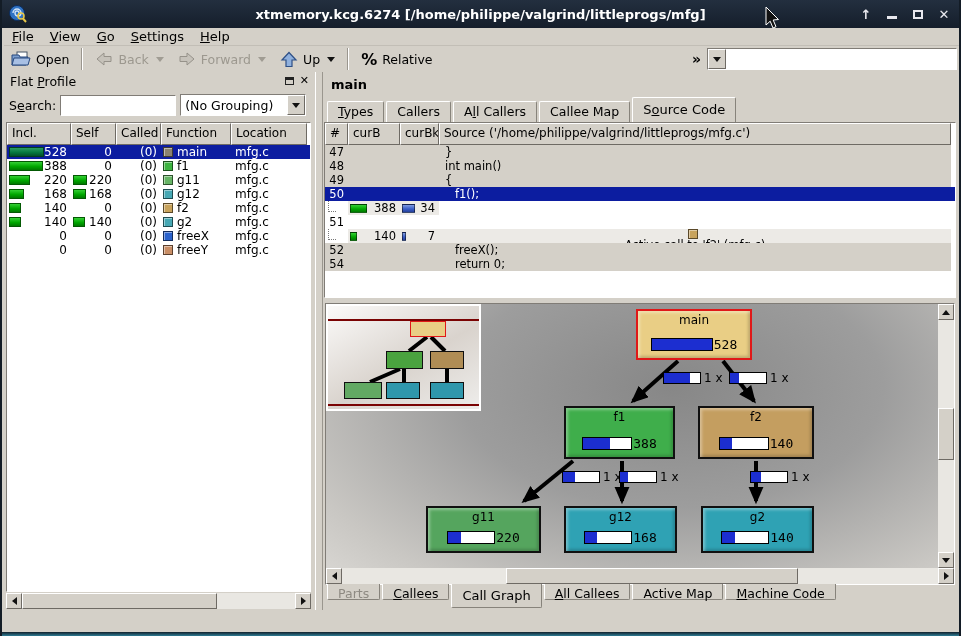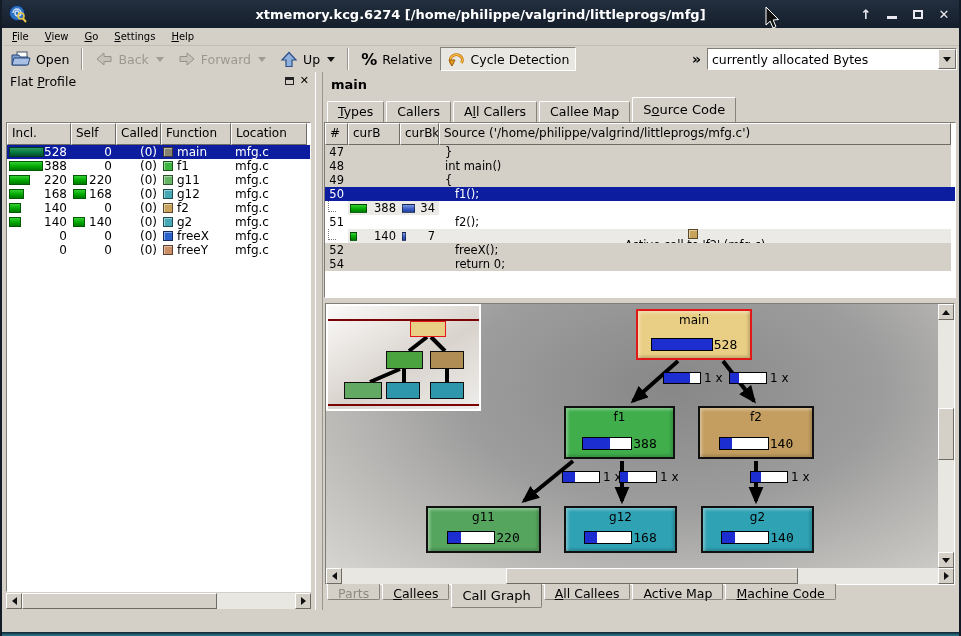--- a/index.html
+++ b/index.html
@@ -13,21 +13,21 @@
               color:#fff; display:flex; align-items:center; }
   .titlebar .apptitle { position:absolute; left:0; right:0; text-align:center; font-weight:bold; font-size:13px; }
   .appicon { margin-left:6px; width:20px; height:20px; z-index:2; }
   .wincontrols { position:absolute; right:8px; top:0; height:28px; display:flex; align-items:center; gap:12px; z-index:2; }
   .winbtn { color:#e8e8ee; font-size:13px; font-weight:bold; width:14px; text-align:center; cursor:default; }
   .minbar { width:10px; height:3px; background:#e8e8ee; display:inline-block; }
   .maxbox { width:10px; height:9px; border:2px solid #e8e8ee; display:inline-block; }
 
   
   .menubar { position:absolute; left:2px; top:28px; width:957px; height:18px; background:#d4d0c8;
-             display:flex; align-items:center; font-size:10px; border-bottom:1px solid #c2beb6;}
+             display:flex; align-items:center; font-size:13px; border-bottom:1px solid #c2beb6;}
   .menu-item { padding:1px 8px; }
 
   
   .toolbar { position:absolute; left:2px; top:46px; width:957px; height:27px; background:#d4d0c8;
              display:flex; align-items:center; font-size:12.5px; border-bottom:1px solid #9a968e; }
   .tbtn { display:flex; align-items:center; gap:5px; height:24px; padding:0 6px; border:1px solid transparent; }
   .tbtn.disabled { color:#9c988f; }
   .tbtn.checked { background:#e9e7e2; border-top:1px solid #858178; border-left:1px solid #858178;
                   border-bottom:1px solid #fff; border-right:1px solid #fff; }
   .tsep { width:2px; height:22px; margin:0 5px; border-left:1px solid #9a968e; border-right:1px solid #fff; }
@@ -185,44 +185,45 @@
         <path d="M9 1.5 L16 9 L12 9 L12 15.5 L6 15.5 L6 9 L2 9 Z" fill="#8fb0dd" stroke="#2d4f86" stroke-width="1.2"></path>
       </svg>
       <span>Up</span>
       <span class="ddarrow"></span>
     </div>
     <div class="tsep"></div>
     <div class="tbtn">
       <span class="pct-glyph">%</span>
       <span>Relative</span>
     </div>
-    <div class="tbtn checked">
-      <svg width="19" height="17" viewBox="0 0 19 17">
-        <path d="M5 13 A6 5.5 0 1 1 14.5 12" fill="none" stroke="#c87818" stroke-width="3"></path>
-        <path d="M5 13 A6 5.5 0 1 1 14.5 12" fill="none" stroke="#f3c040" stroke-width="1.4"></path>
-        <path d="M2 9 L8 9 L5 15 Z" fill="#e8a020" stroke="#9a5a0c"></path>
-      </svg>
-      <span>Cycle Detection</span>
-    </div>
     <span class="chev">»</span>
     <div class="combo">
-      <span class="val">currently allocated Bytes</span>
       <span class="btn">
           <span class="tri-dn"></span>
         </span>
     </div>
   </div>
 
   <div class="leftdock">
     <div class="docktitle">
       <span>Flat <u>P</u>rofile</span>
       <span class="dockbtns">
         <span class="floatico"></span>
         <span class="dockclose">✕</span>
       </span>
+    </div>
+    <div class="searchrow">
+      <span>S<u>e</u>arch:</span>
+      <input class="sinput" value="" style="">
+      <div class="combo gcombo">
+        <span class="val">(No Grouping)</span>
+        <span class="btn">
+            <span class="tri-dn"></span>
+          </span>
+      </div>
     </div>
     <div class="flattable">
       <div class="thead" id="flatHeader">
           <div class="th" style="width: 64px;">Incl.</div>
           <div class="th" style="width: 45px;">Self</div>
           <div class="th" style="width: 45px;">Called</div>
           <div class="th" style="width: 70px;">Function</div>
           <div class="th" style="width: 76px;">Location</div>
         </div>
       <div id="flatRows">
@@ -465,23 +466,20 @@
               <div class="minibar" style="width: 13px; background: linear-gradient(rgb(126, 154, 224), rgb(58, 94, 200) 55%, rgb(36, 64, 154));"></div>
               <div class="num">34</div>
             </div>
           </div>
           <div class="srow">
             <div class="scell bg-white" style="width: 23px;">
               <div class="num">51</div>
             </div>
             <div class="scell bg-white" style="width: 52px;"></div>
             <div class="scell bg-white" style="width: 39px;"></div>
-            <div class="scell bg-white" style="width: 512px;">
-              <span style="padding-left: 16px;">f2();</span>
-            </div>
           </div>
           <div class="srow">
             <div class="scell bg-white" style="width: 23px;">
               <div class="tree"></div>
             </div>
             <div class="scell bg-light" style="width: 52px;">
               <div class="minibar" style="width: 7px; background: linear-gradient(rgb(53, 208, 53), rgb(0, 168, 0) 55%, rgb(0, 120, 0));"></div>
               <div class="num">140</div>
             </div>
             <div class="scell bg-light" style="width: 39px;">

